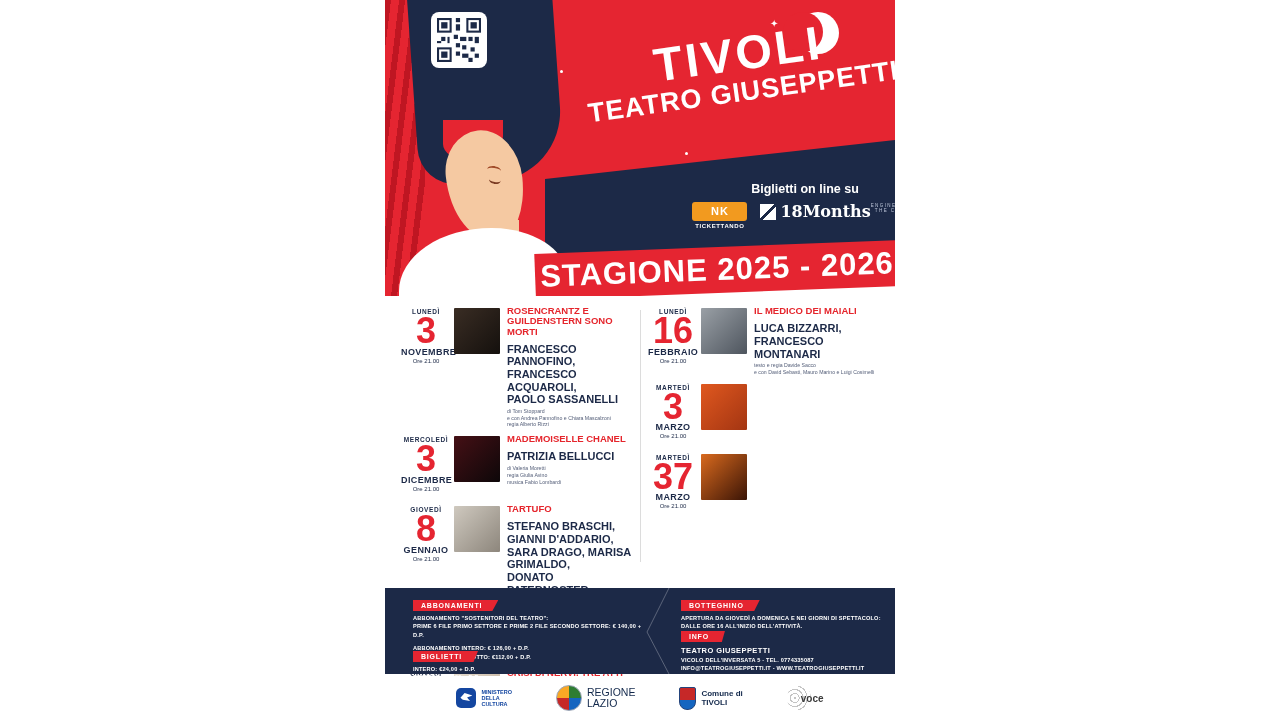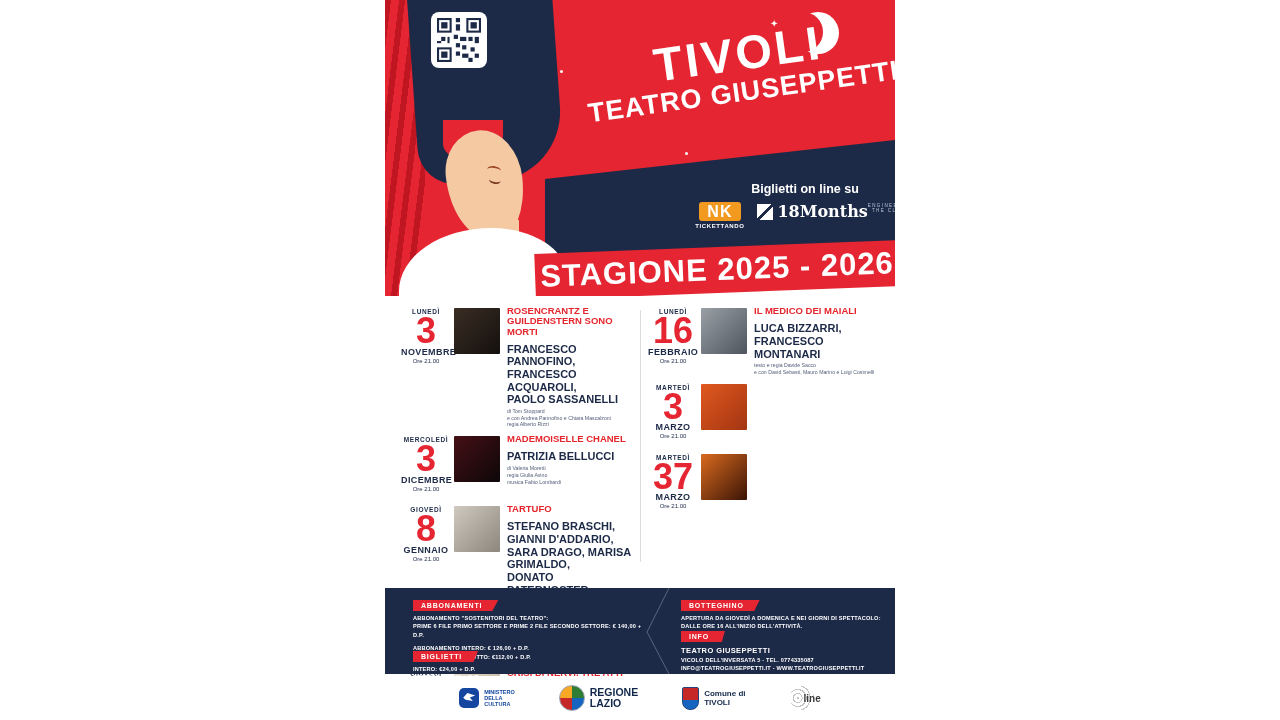--- a/index.html
+++ b/index.html
@@ -37,22 +37,22 @@
   .star{position:absolute;background:#fff;border-radius:50%;}
   .sparkle{position:absolute;color:#fff;font-size:10px;}
   .htitle{position:absolute;left:170px;top:30px;width:370px;text-align:center;color:#fff;
     transform:rotate(-8deg);line-height:1;}
   .htitle .l1{font-size:47px;font-weight:800;letter-spacing:3px;}
   .htitle .l2{font-size:27px;font-weight:800;letter-spacing:1px;margin-top:2px;}
   .tickets{position:absolute;left:338px;top:182px;width:164px;text-align:center;color:#fff;}
   .tickets .lbl{font-size:12.5px;font-weight:700;}
   .logo-row{display:flex;justify-content:center;align-items:flex-start;gap:13px;margin-top:6px;}
   .tk{display:flex;flex-direction:column;align-items:center;}
-  .tk-icon{width:42px;height:19px;background:#f29a1f;border-radius:3px;color:#fff;font-weight:800;
-    font-size:16px;line-height:19px;text-align:center;letter-spacing:1px;}
+  .tk-icon{width:55px;height:19px;background:#f29a1f;border-radius:3px;color:#fff;font-weight:800;
+    font-size:11px;line-height:19px;text-align:center;letter-spacing:1px;}
   .tk-lbl{font-size:6px;font-weight:800;letter-spacing:.6px;margin-top:2px;}
   .m18{display:flex;}
   .m18-top{display:flex;align-items:center;gap:4px;}
   .m18-icon{width:16px;height:16px;background:linear-gradient(135deg,#fff 44%,#1c2947 44% 58%,#fff 58%);}
   .m18-name{font-family:"DejaVu Serif",serif;font-weight:700;font-size:16px;}
   .m18-sub{font-size:4.5px;letter-spacing:1.4px;color:#bcc5d8;margin-top:1px;}
   .season{position:absolute;left:150px;top:247px;width:364px;height:46px;background:#e52531;
     transform:rotate(-2.2deg);display:flex;align-items:center;justify-content:center;color:#fff;
     font-size:31px;font-weight:800;letter-spacing:1px;white-space:nowrap;}
 
@@ -90,21 +90,21 @@
   
   .footer{position:absolute;left:0;top:676px;width:510px;height:44px;background:#fff;
     display:flex;align-items:center;justify-content:center;gap:44px;}
   .flogo{display:flex;align-items:center;gap:5px;}
   .min-icon{width:20px;height:20px;background:#1446a0;border-radius:5px;position:relative;flex:none;}
   .min-icon::after{content:"";position:absolute;left:4px;top:5px;width:12px;height:8px;background:#fff;
     clip-path:polygon(0 60%,35% 0,100% 30%,55% 55%,80% 100%,20% 85%);}
   .min-txt{font-size:5.5px;font-weight:700;color:#1446a0;line-height:1.15;white-space:pre-line;}
   .reg-icon{width:24px;height:24px;border-radius:50%;flex:none;border:1px solid #9aa4b5;
     background:conic-gradient(#2e7d32 0 25%,#1565c0 0 50%,#c62828 0 75%,#f9a825 0 100%);}
-  .reg-txt{font-size:10.5px;font-weight:700;color:#12284b;line-height:1.05;white-space:pre-line;}
+  .reg-txt{font-size:10.5px;font-weight:400;color:#12284b;line-height:1.05;white-space:pre-line;}
   .com-icon{width:15px;height:21px;flex:none;background:linear-gradient(#c62828 0 55%,#1565c0 55% 100%);
     border-radius:2px 2px 8px 8px;border:1px solid #24447c;}
   .com-txt{font-size:8px;font-weight:600;color:#12284b;line-height:1.15;white-space:pre-line;}
   .atcl-icon{width:24px;height:24px;border-radius:50%;flex:none;
     background:repeating-radial-gradient(circle at 32% 50%,#c4c4c4 0 1px,transparent 1px 4px);}
   .atcl-txt{font-size:10px;font-weight:700;color:#3a3a3a;margin-left:-15px;}
 </style>
 </head>
 <body>
 
@@ -378,18 +378,18 @@
         <div class="reg-txt">REGIONE
 LAZIO</div>
       </div>
       <div class="flogo">
         <div class="com-icon"></div>
         <div class="com-txt">Comune di
 TIVOLI</div>
       </div>
       <div class="flogo">
         <div class="atcl-icon"></div>
-        <div class="atcl-txt">line</div>
+        <div class="atcl-txt">voce</div>
       </div>
     </div>
 
   </div>
 </div>
 
 </body></html>

